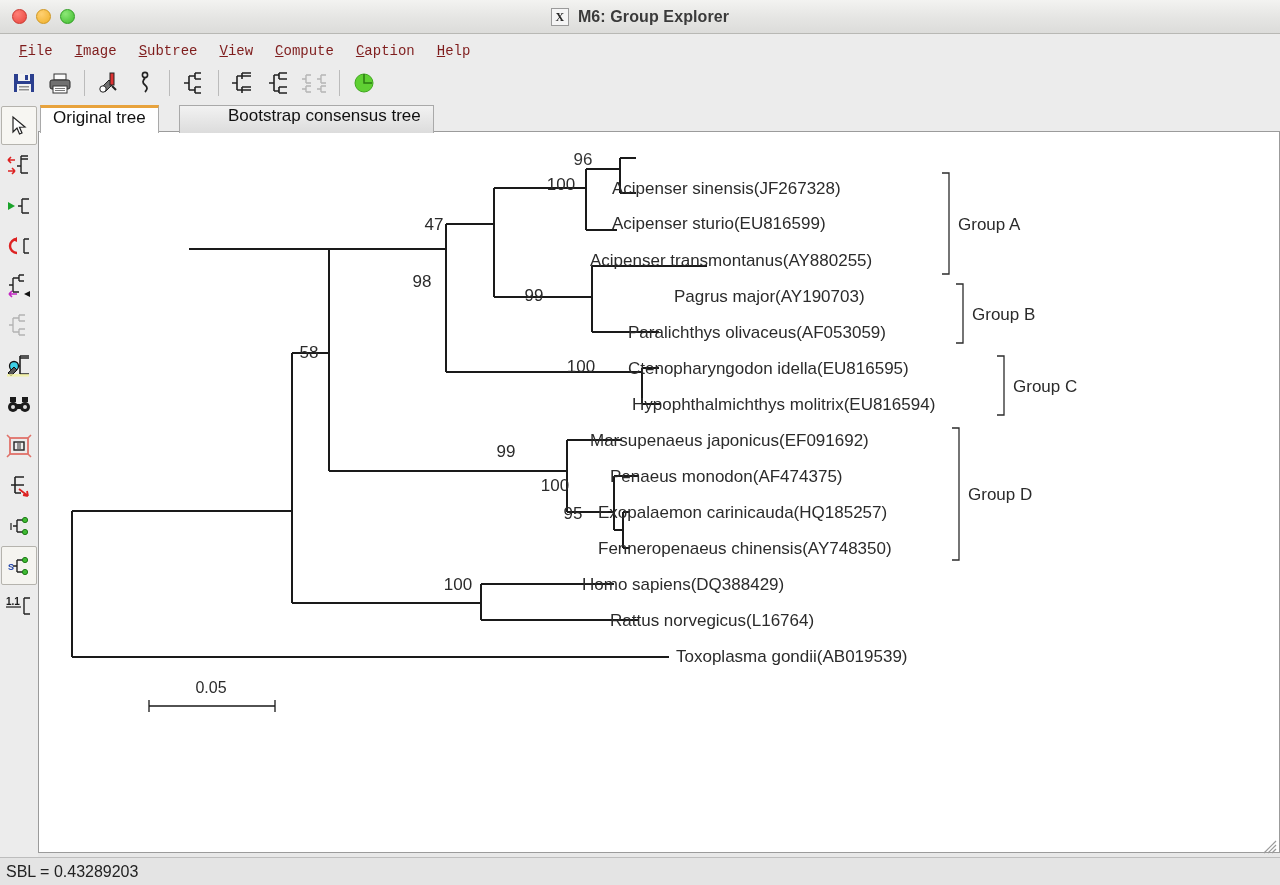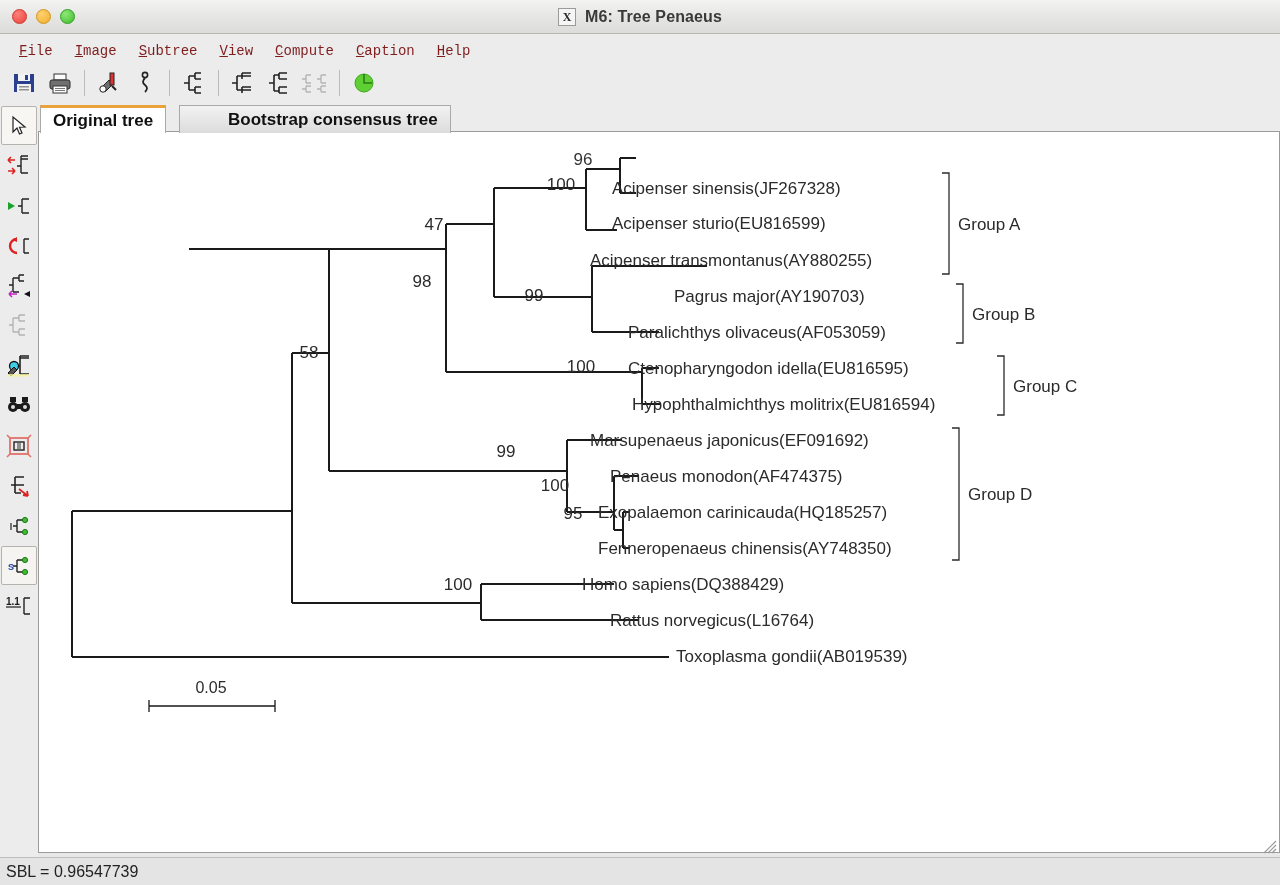--- a/index.html
+++ b/index.html
@@ -79,25 +79,24 @@
     border-radius: 2px;
   }
 
   
   .tabs {
     position: absolute; left: 38px; top: 105px; width: 1242px; height: 28px;
     background: #ececec;
   }
   .tab {
     position: absolute; top: 0; height: 28px;
-    display: flex; align-items: center; padding: 0 12px;
+    display: flex; padding: 0 12px;
     font-size: 17px; color: #111;
     border: 1px solid #a9a9a9;
     border-bottom: none;
-    font-weight: bold;
   }
   .tab-active {
     left: 2px;
     background: #ffffff;
     border-top: 3px solid #e8a33d;
     z-index: 2;
     padding-top: 0;
   }
   .tab-inactive {
     left: 141px;
@@ -144,21 +143,21 @@
 <div id="app">
 
   <div class="titlebar">
     <div class="tb-buttons">
       <div class="tb-dot tb-close"></div>
       <div class="tb-dot tb-min"></div>
       <div class="tb-dot tb-max"></div>
     </div>
     <div class="tb-title">
       <span class="tb-appicon">X</span>
-      <span>M6: Tree Penaeus</span>
+      <span>M6: Group Explorer</span>
     </div>
   </div>
 
   <div class="menubar">
     <div class="menu-item"><u>F</u><span></span>ile</div>
     <div class="menu-item"><u>I</u>mage</div>
     <div class="menu-item"><u>S</u>ubtree</div>
     <div class="menu-item"><u>V</u>iew</div>
     <div class="menu-item"><u>C</u>ompute</div>
     <div class="menu-item"><u>C</u>aption</div>
@@ -497,21 +496,21 @@
           <text x="919" y="98" class="group-label">Group A</text>
           <text x="933" y="188" class="group-label">Group B</text>
           <text x="974" y="260" class="group-label">Group C</text>
           <text x="929" y="368" class="group-label">Group D</text>
           <text x="172" y="561" class="scale-label" text-anchor="middle">0.05</text>
         </g>
     </svg>
   </div>
 
   <div class="statusbar">
-    <span>SBL = 0.96547739</span>
+    <span>SBL = 0.43289203</span>
   </div>
   <svg class="grip" viewBox="0 0 18 18">
     <g stroke="#9a9a9a" stroke-width="1.2">
       <path d="M5 17 L17 5"></path>
         <path d="M9 17 L17 9"></path>
         <path d="M13 17 L17 13"></path>
     </g>
   </svg>
 
 </div>

